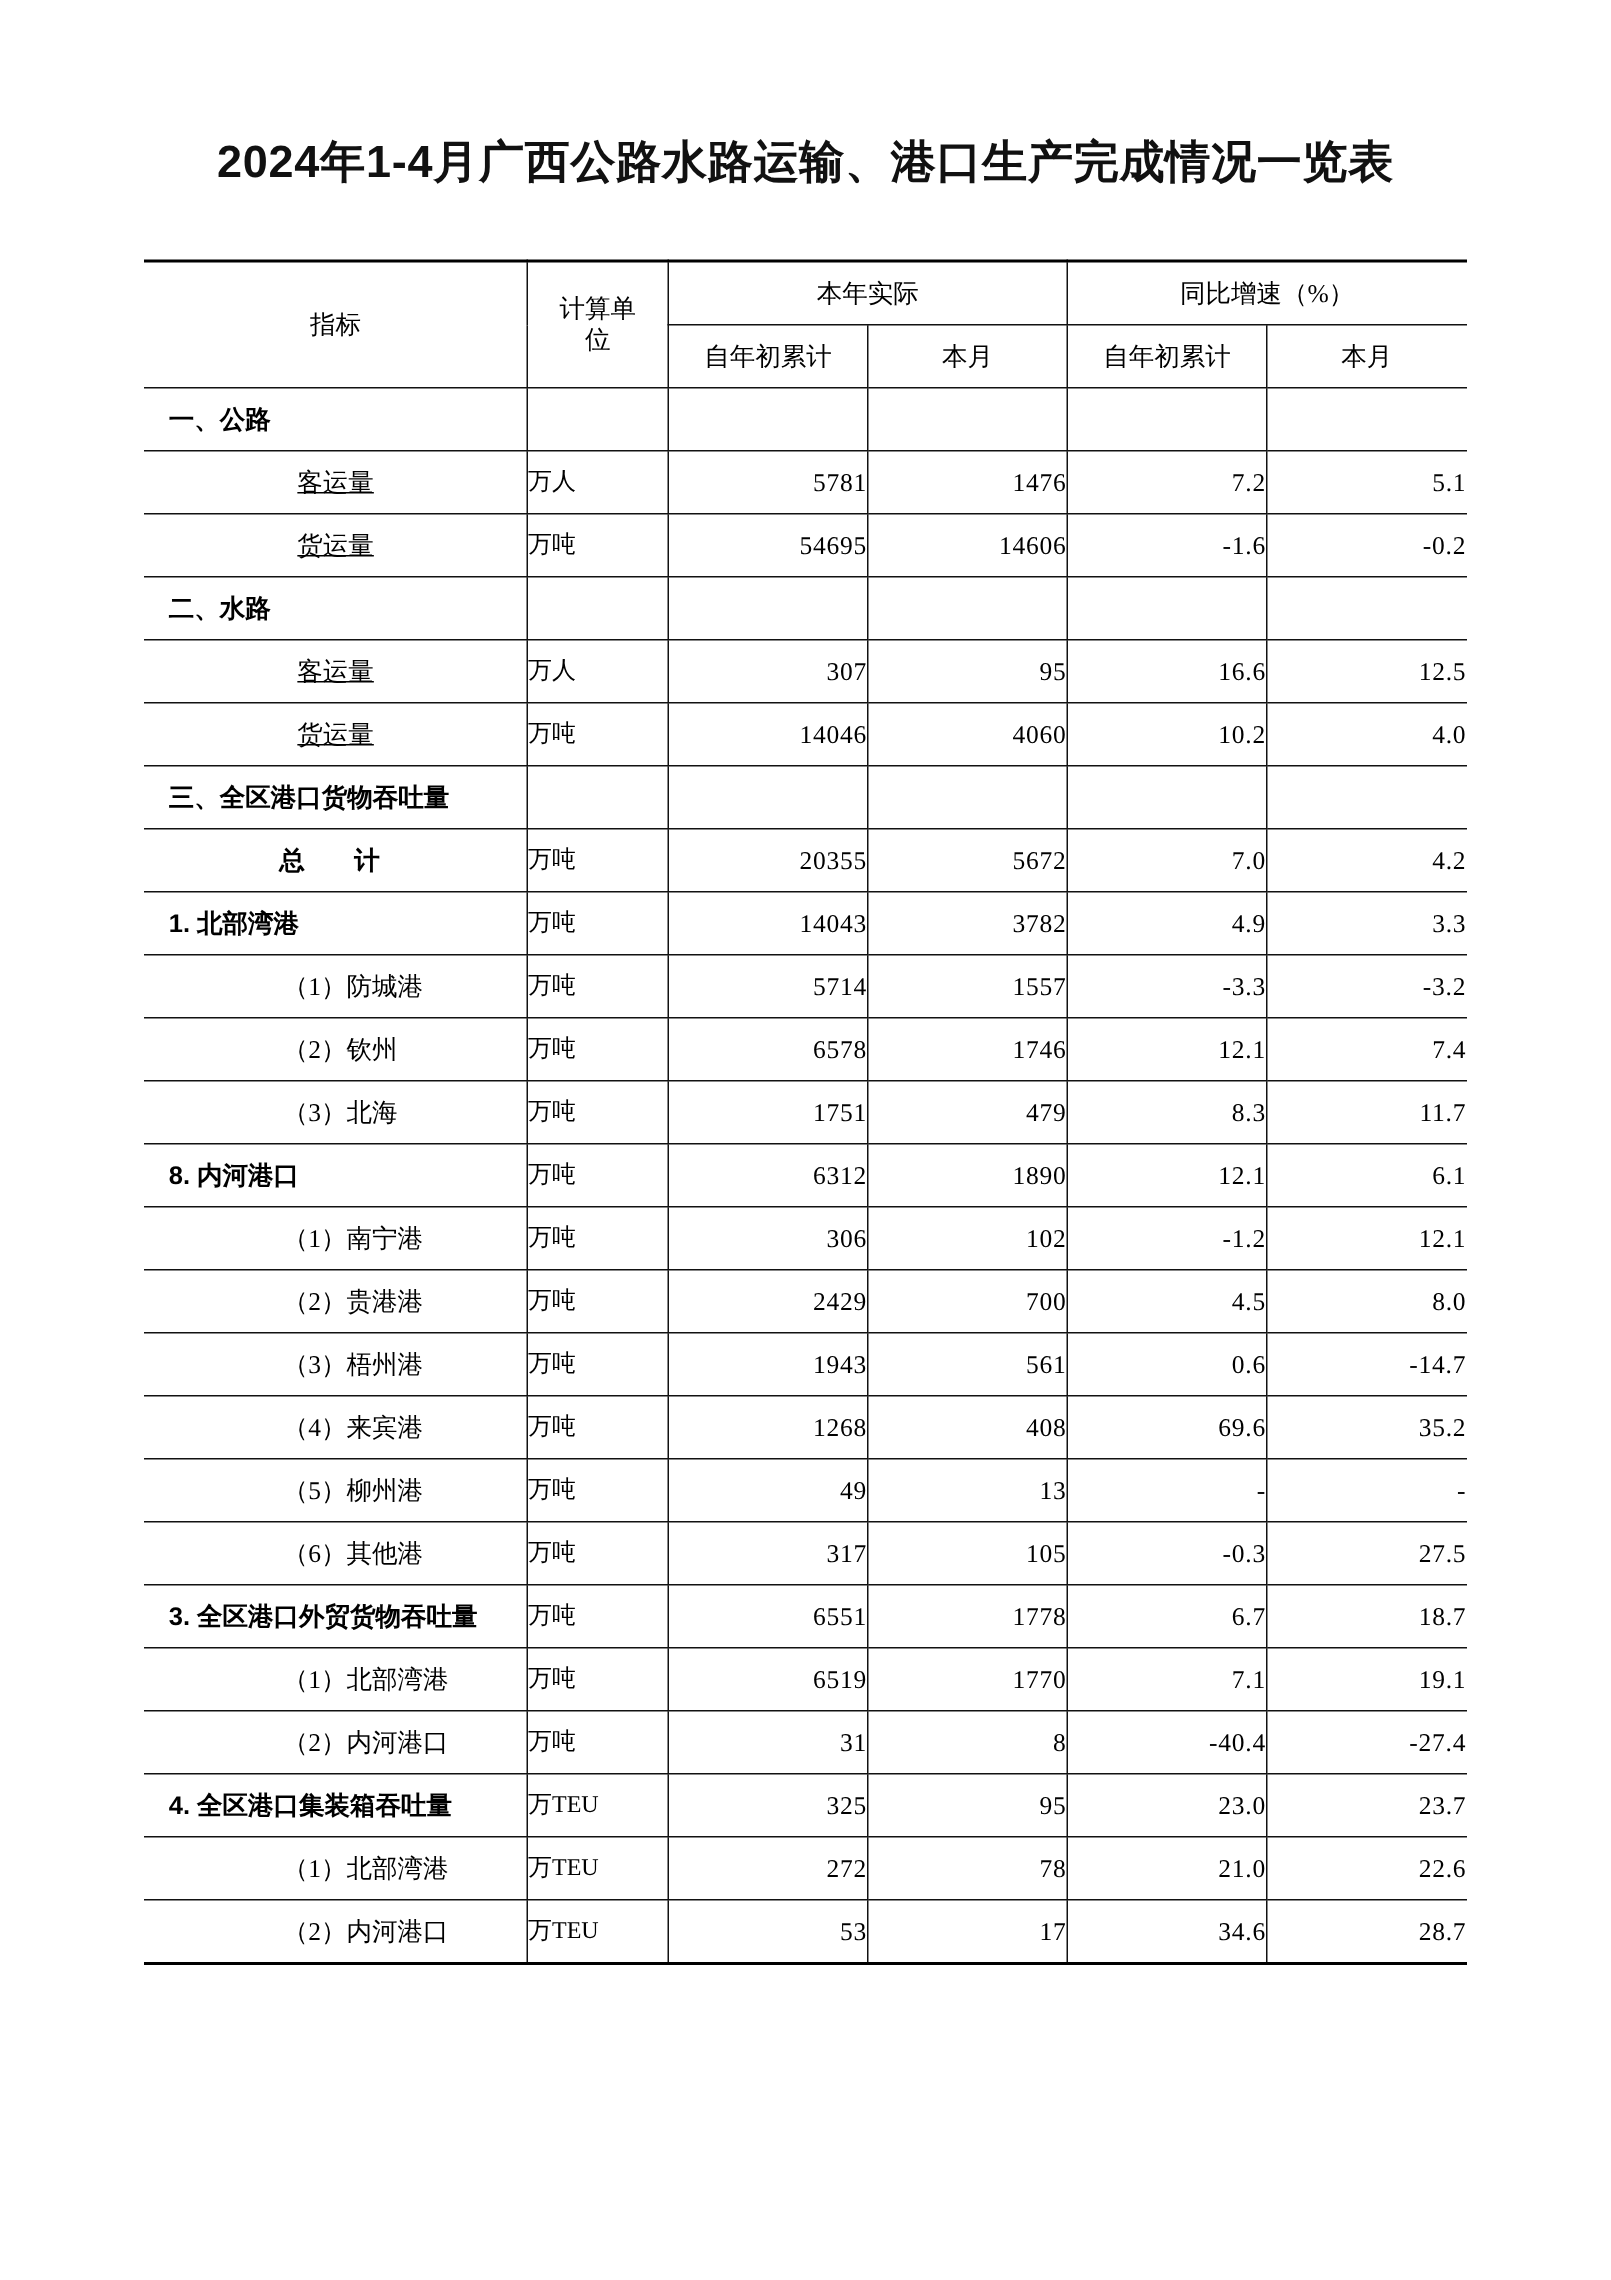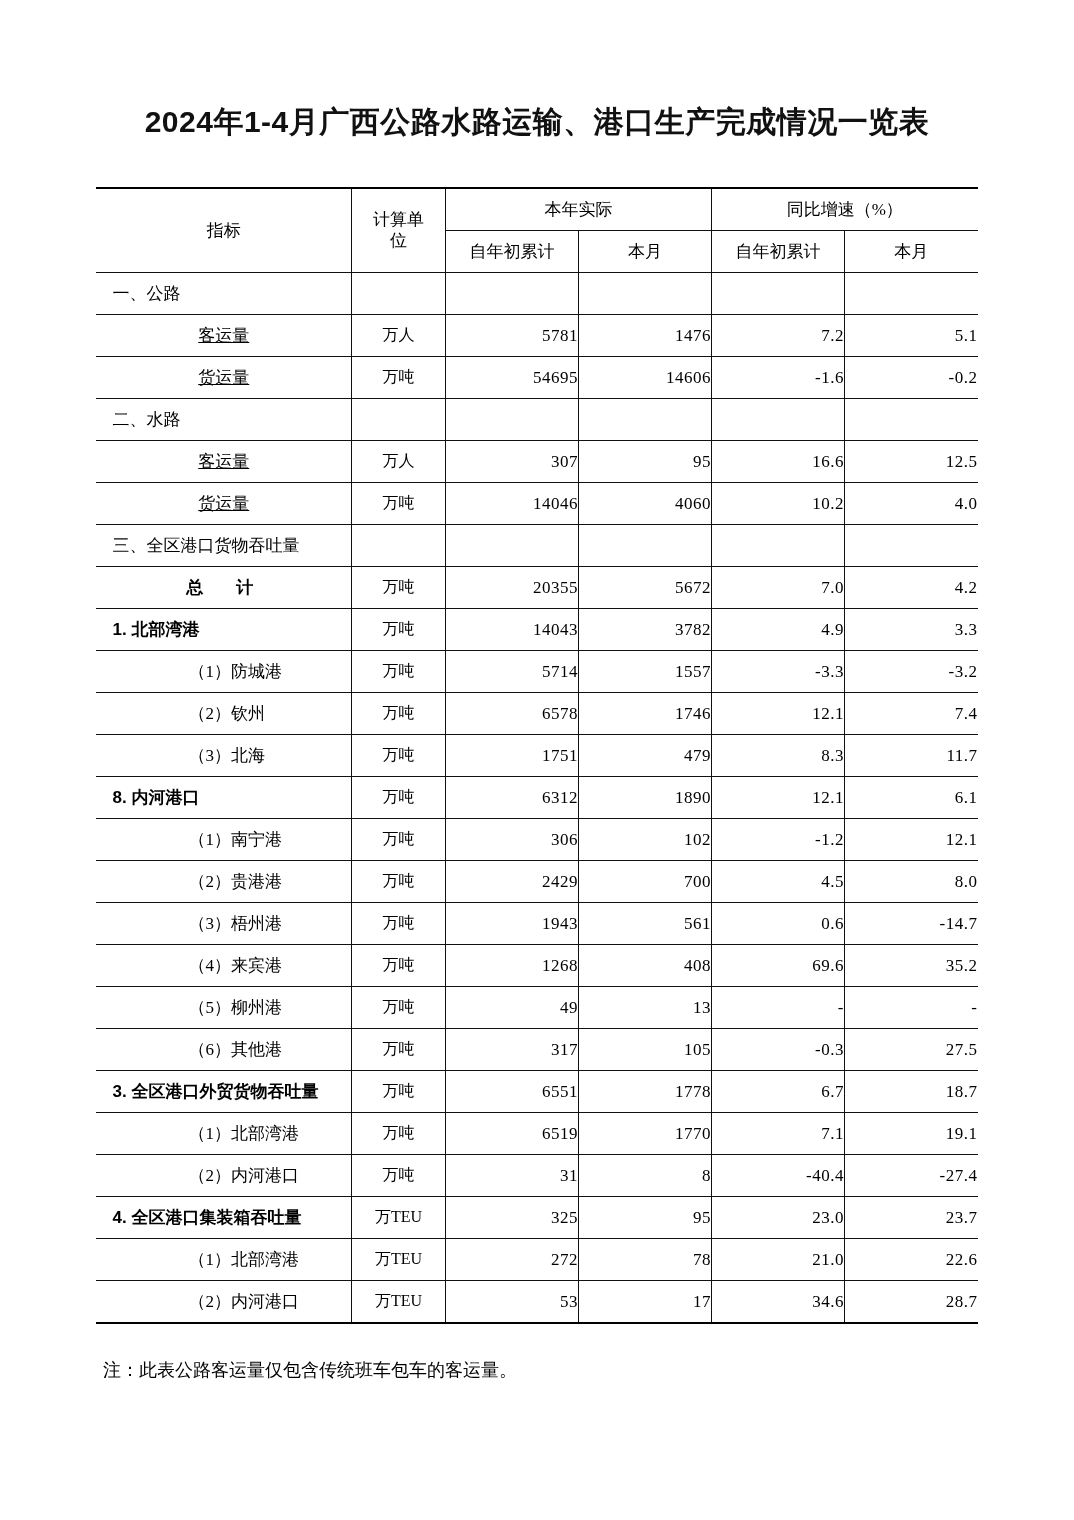--- a/index.html
+++ b/index.html
@@ -11,21 +11,21 @@
     width: 1074px;
     height: 1520px;
     font-family: "Liberation Serif", "DejaVu Serif", serif;
     color: #000000;
     position: relative;
   }
   .page {
     width: 1074px;
     height: 1520px;
     box-sizing: border-box;
-    padding: 14px;
+    padding: 0;
     position: relative;
   }
   .title {
     text-align: center;
     font-family: "Liberation Sans", "DejaVu Sans", sans-serif;
     font-size: 30px;
     font-weight: 700;
     letter-spacing: 0.5px;
     margin: 0;
     padding-top: 88px;
@@ -75,29 +75,28 @@
   .hdr-2line {
     line-height: 1.22;
   }
   td.num {
     text-align: right;
     padding-right: 22px;
     font-size: 17px;
     letter-spacing: 0.5px;
   }
   td.unit {
-    text-align: center;
     font-size: 16px;
   }
   td.ind {
     font-size: 17px;
     padding-left: 14px;
   }
   td.ind.lvl0 {
-    font-weight: 400;
+    font-weight: 700;
     font-family: "Liberation Sans", "DejaVu Sans", sans-serif;
     font-size: 17px;
     padding-left: 16px;
   }
   td.ind.lvl1 {
     text-align: center;
     padding-left: 0;
     text-decoration: underline;
   }
   td.ind.lvl1b {
@@ -353,15 +352,14 @@
           <td class="ind lvl2">（2）内河港口</td>
           <td class="unit">万TEU</td>
           <td class="num">53</td>
           <td class="num">17</td>
           <td class="num">34.6</td>
           <td class="num">28.7</td>
         </tr>
       </tbody>
   </table>
 
-  <div class="note">注：此表公路客运量仅包含传统班车包车的客运量。</div>
 
 </div>
 
 </body></html>

